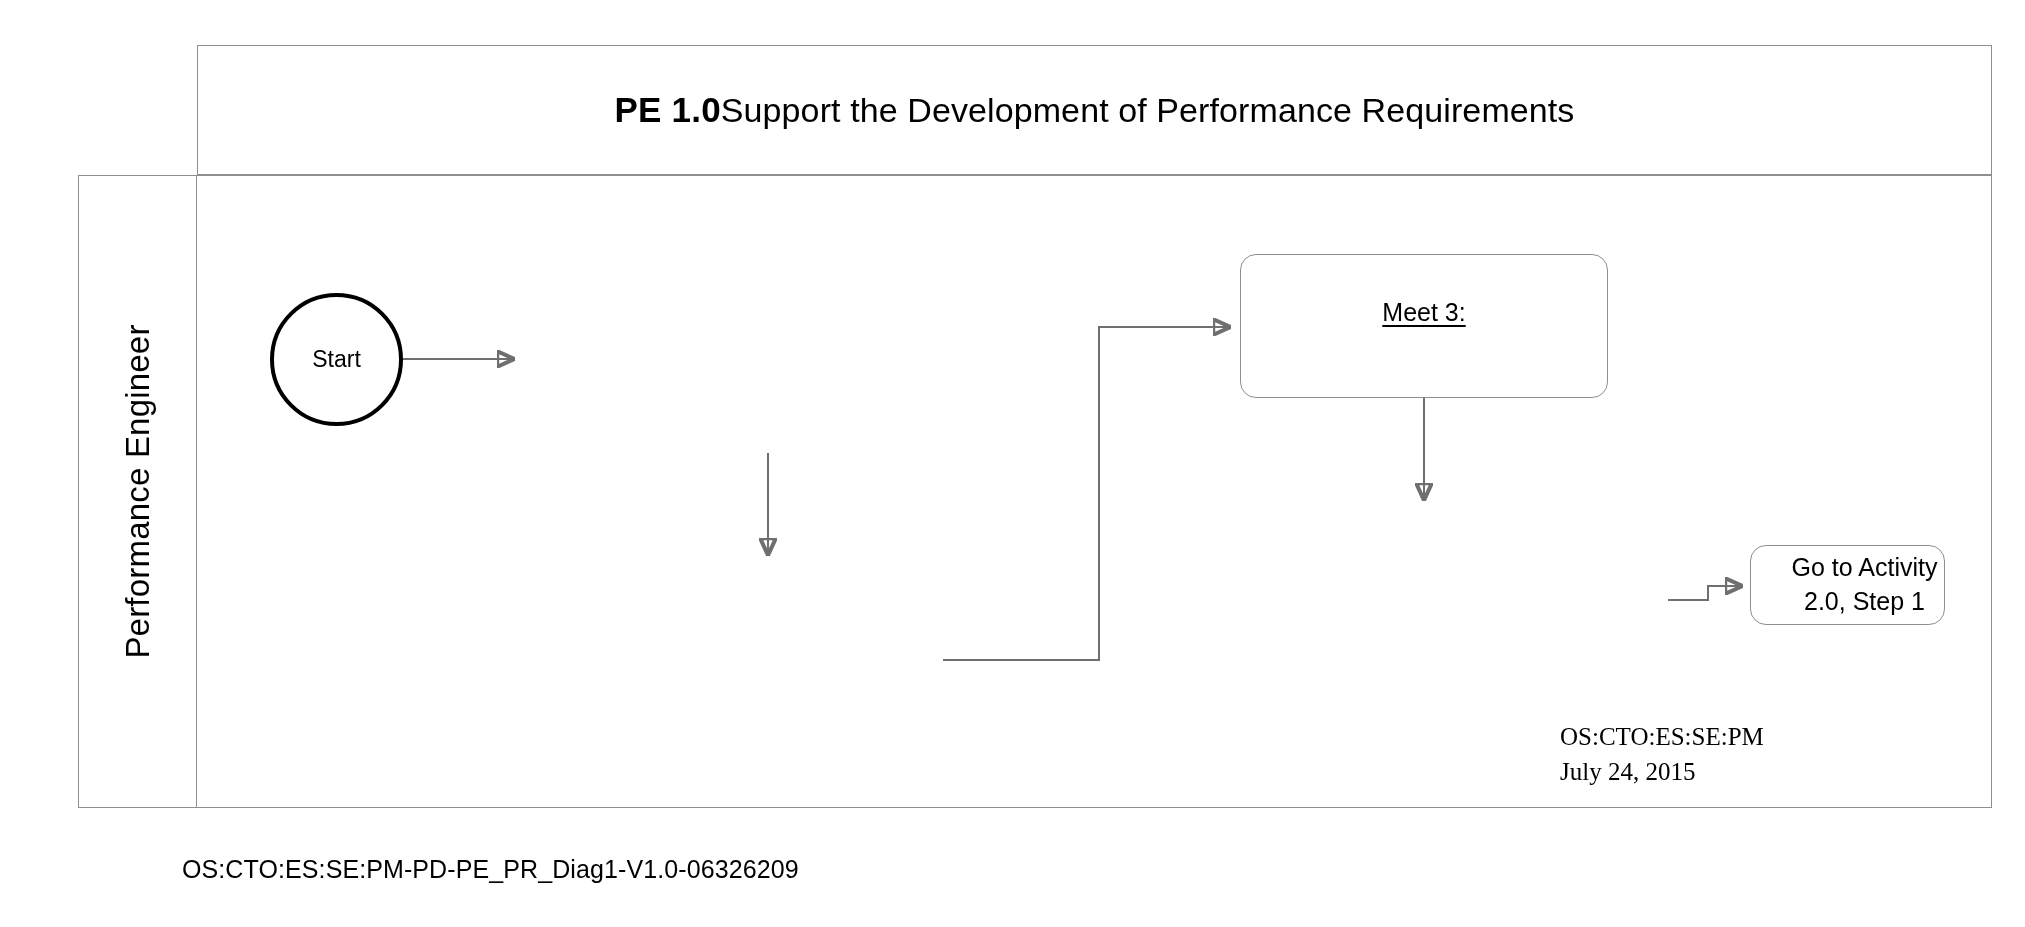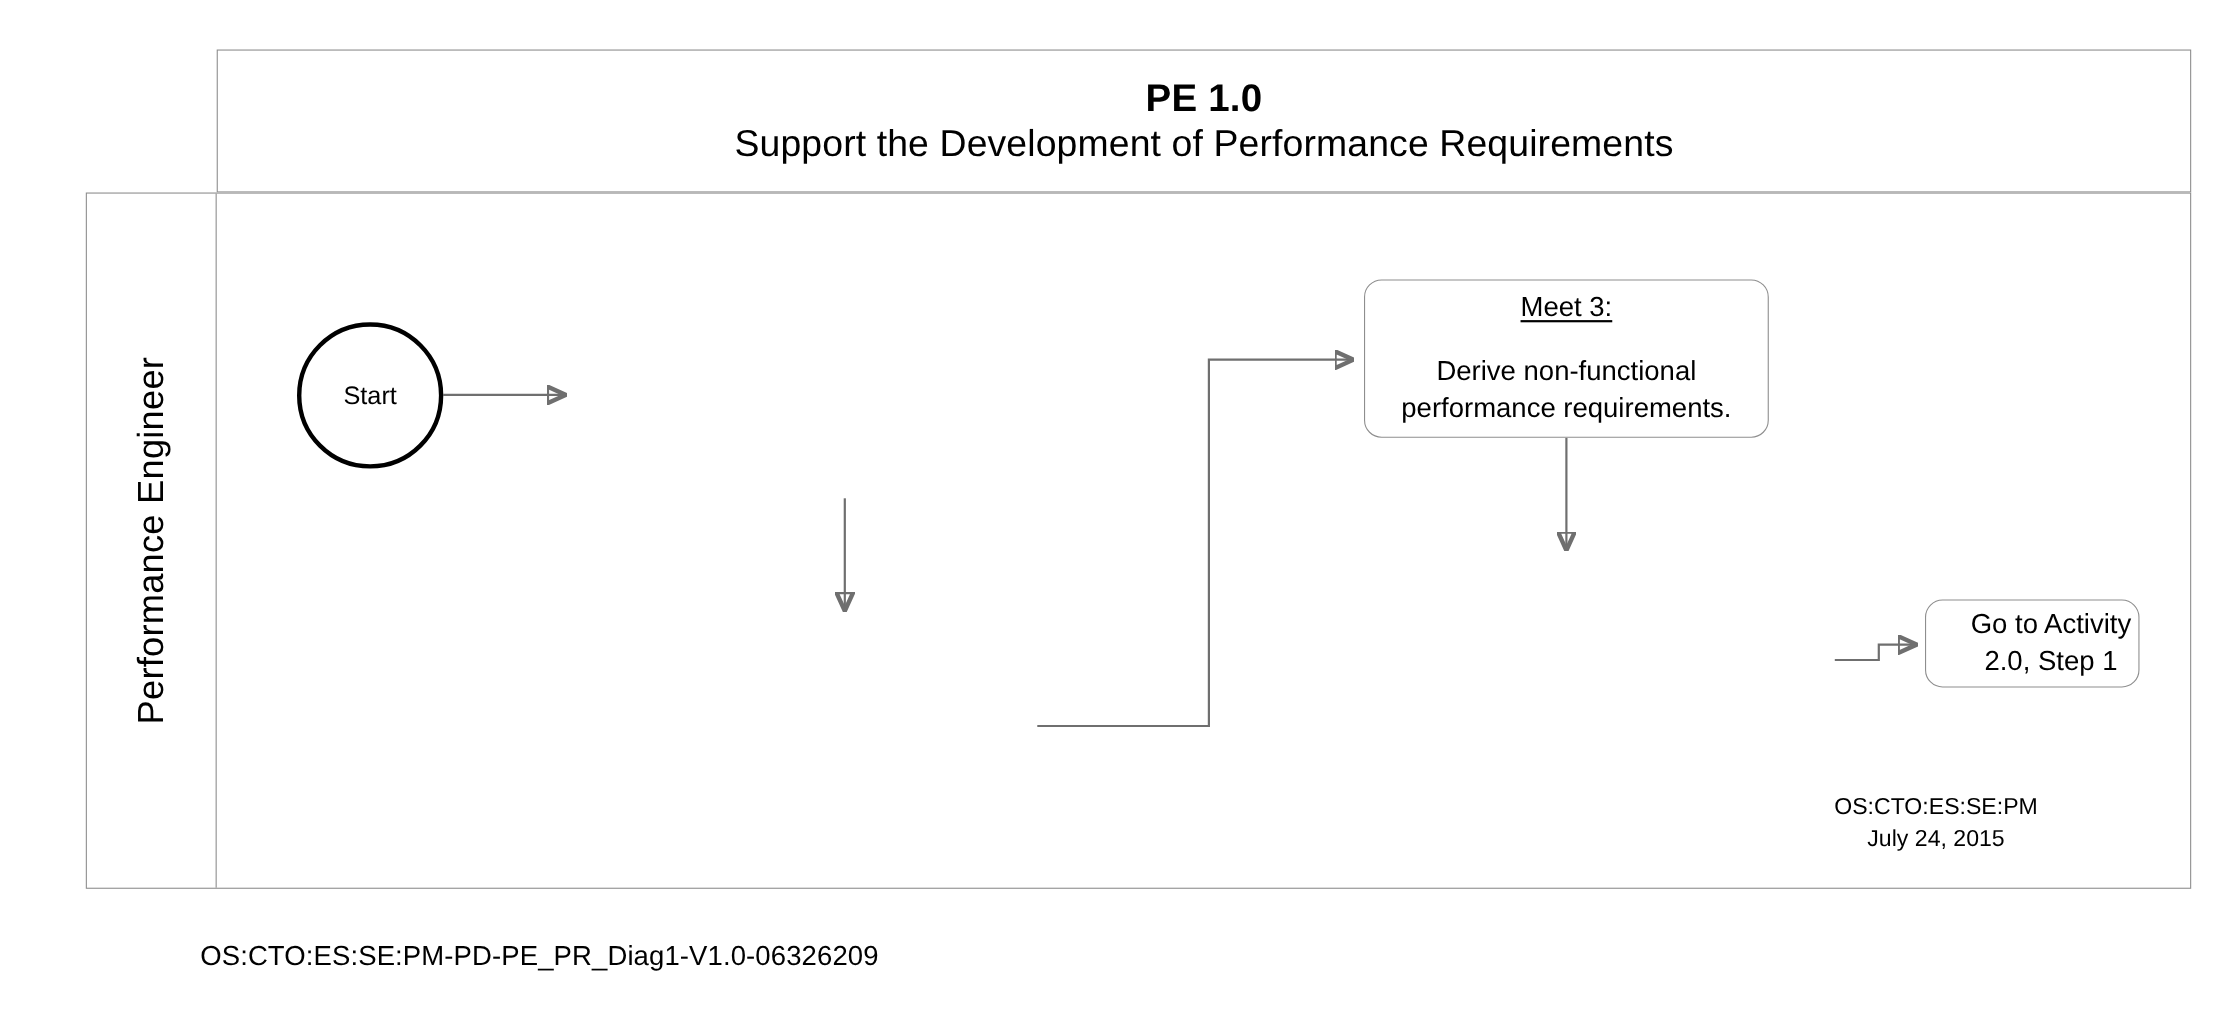--- a/index.html
+++ b/index.html
@@ -28,21 +28,21 @@
     width: 1795px;
     height: 130px;
     border: 1.6px solid #8e8e8e;
     box-sizing: border-box;
     background: #ffffff;
   }
   .title-inner {
     position: absolute;
     left: 0; right: 0; top: 0; bottom: 0;
     display: flex;
-    flex-direction: column;
+    flex-direction: row;
     align-items: center;
     justify-content: center;
   }
   .title-line1 {
     font-size: 35px;
     font-weight: bold;
     line-height: 1.18;
     letter-spacing: 0.2px;
   }
   .title-line2 {
@@ -124,24 +124,25 @@
   .gap-sm { height: 26px; }
   .goto-text {
     font-size: 25px;
     line-height: 1.35;
     white-space: pre-line;
   }
 
   
   .sig-block {
     position: absolute;
-    text-align: center;
-    font-size: 21px;
+    text-align: left;
+    font-size: 25px;
     line-height: 1.38;
     white-space: pre-line;
+    font-family: Liberation Serif, serif;
   }
   .doc-id {
     position: absolute;
     left: 182px;
     top: 855px;
     font-size: 25px;
     letter-spacing: 0.1px;
   }
 
   svg.wires {
@@ -193,22 +194,20 @@
 
   <div class="node start-node" style="left:270px; top:293px; width:133px; height:133px;">
     <span>Start</span>
   </div>
 
 
 
   <div class="node proc-box" style="left:1240px; top:254px; width:368px; height:144px;">
     <div class="step-head">Meet 3:</div>
     <div class="gap-sm"></div>
-    <div class="step-body">Derive non-functional
-performance requirements.</div>
   </div>
 
 
   <div class="node proc-box" style="left:1750px; top:545px; width:195px; height:80px;padding-left:34px;">
     <div class="goto-text">Go to Activity
 2.0, Step 1</div>
   </div>
 
   <div class="sig-block" style="left:1560px; top:720px; width:400px;">OS:CTO:ES:SE:PM
 July 24, 2015</div>

